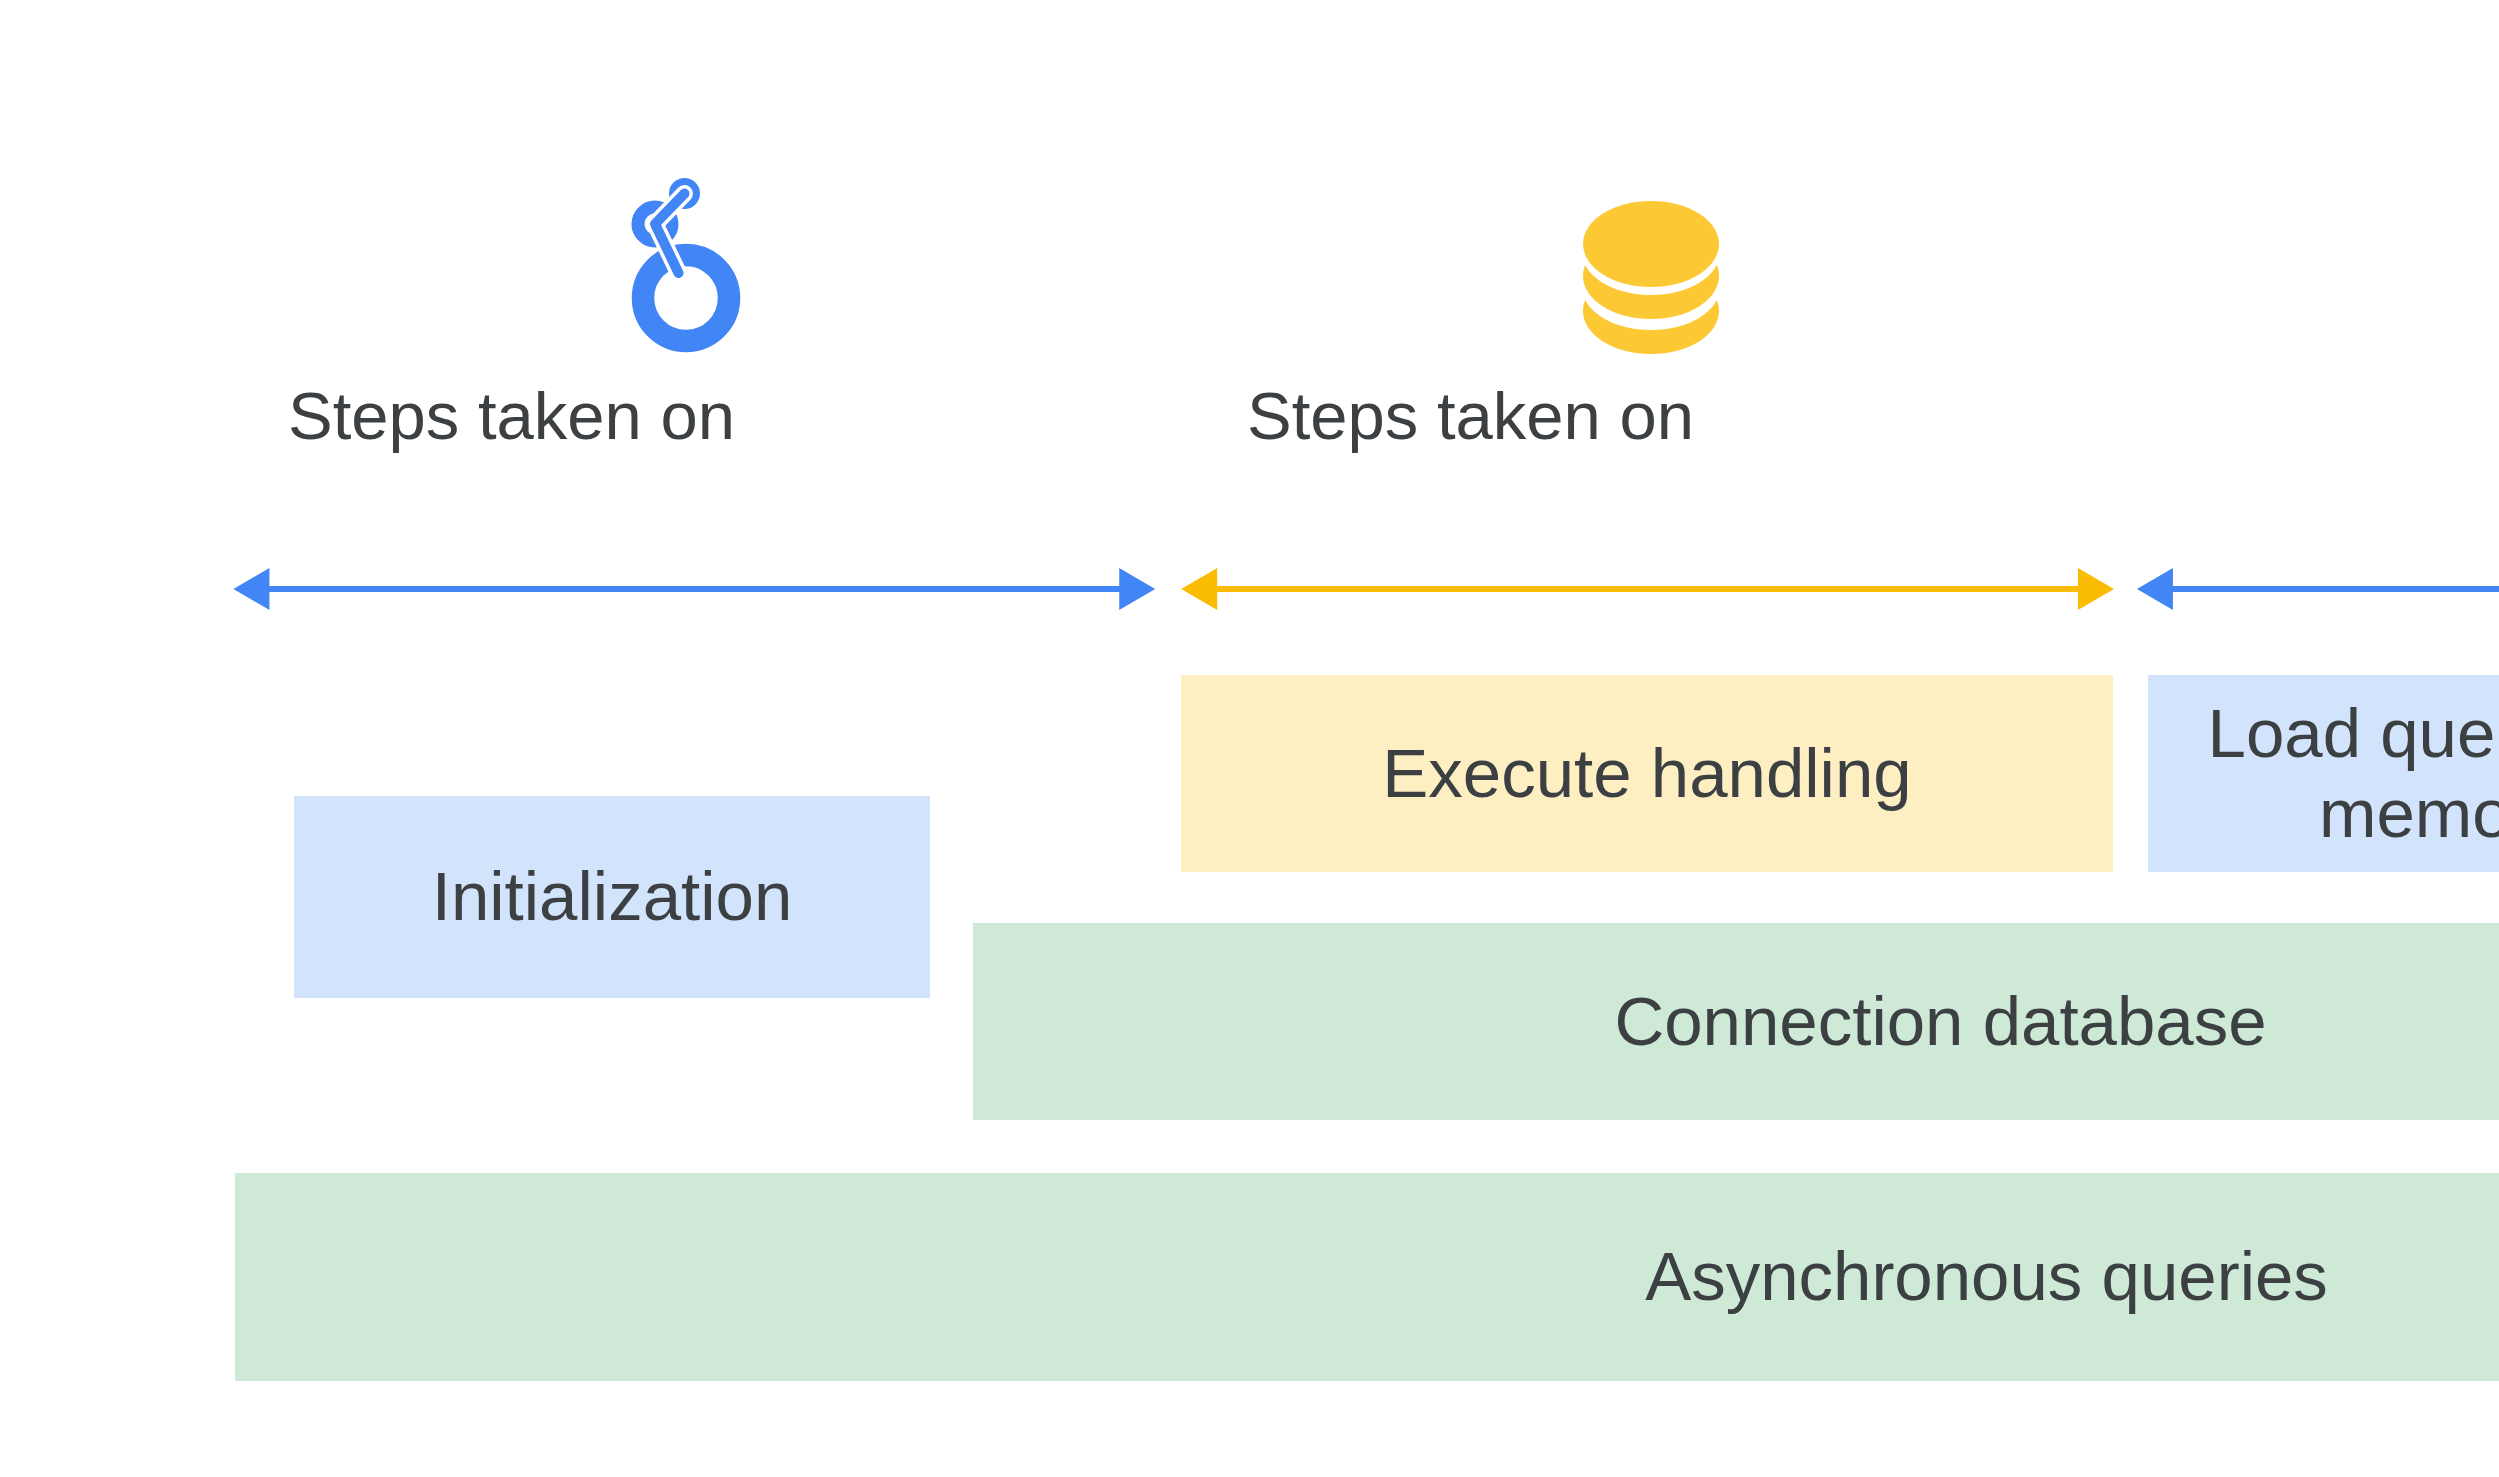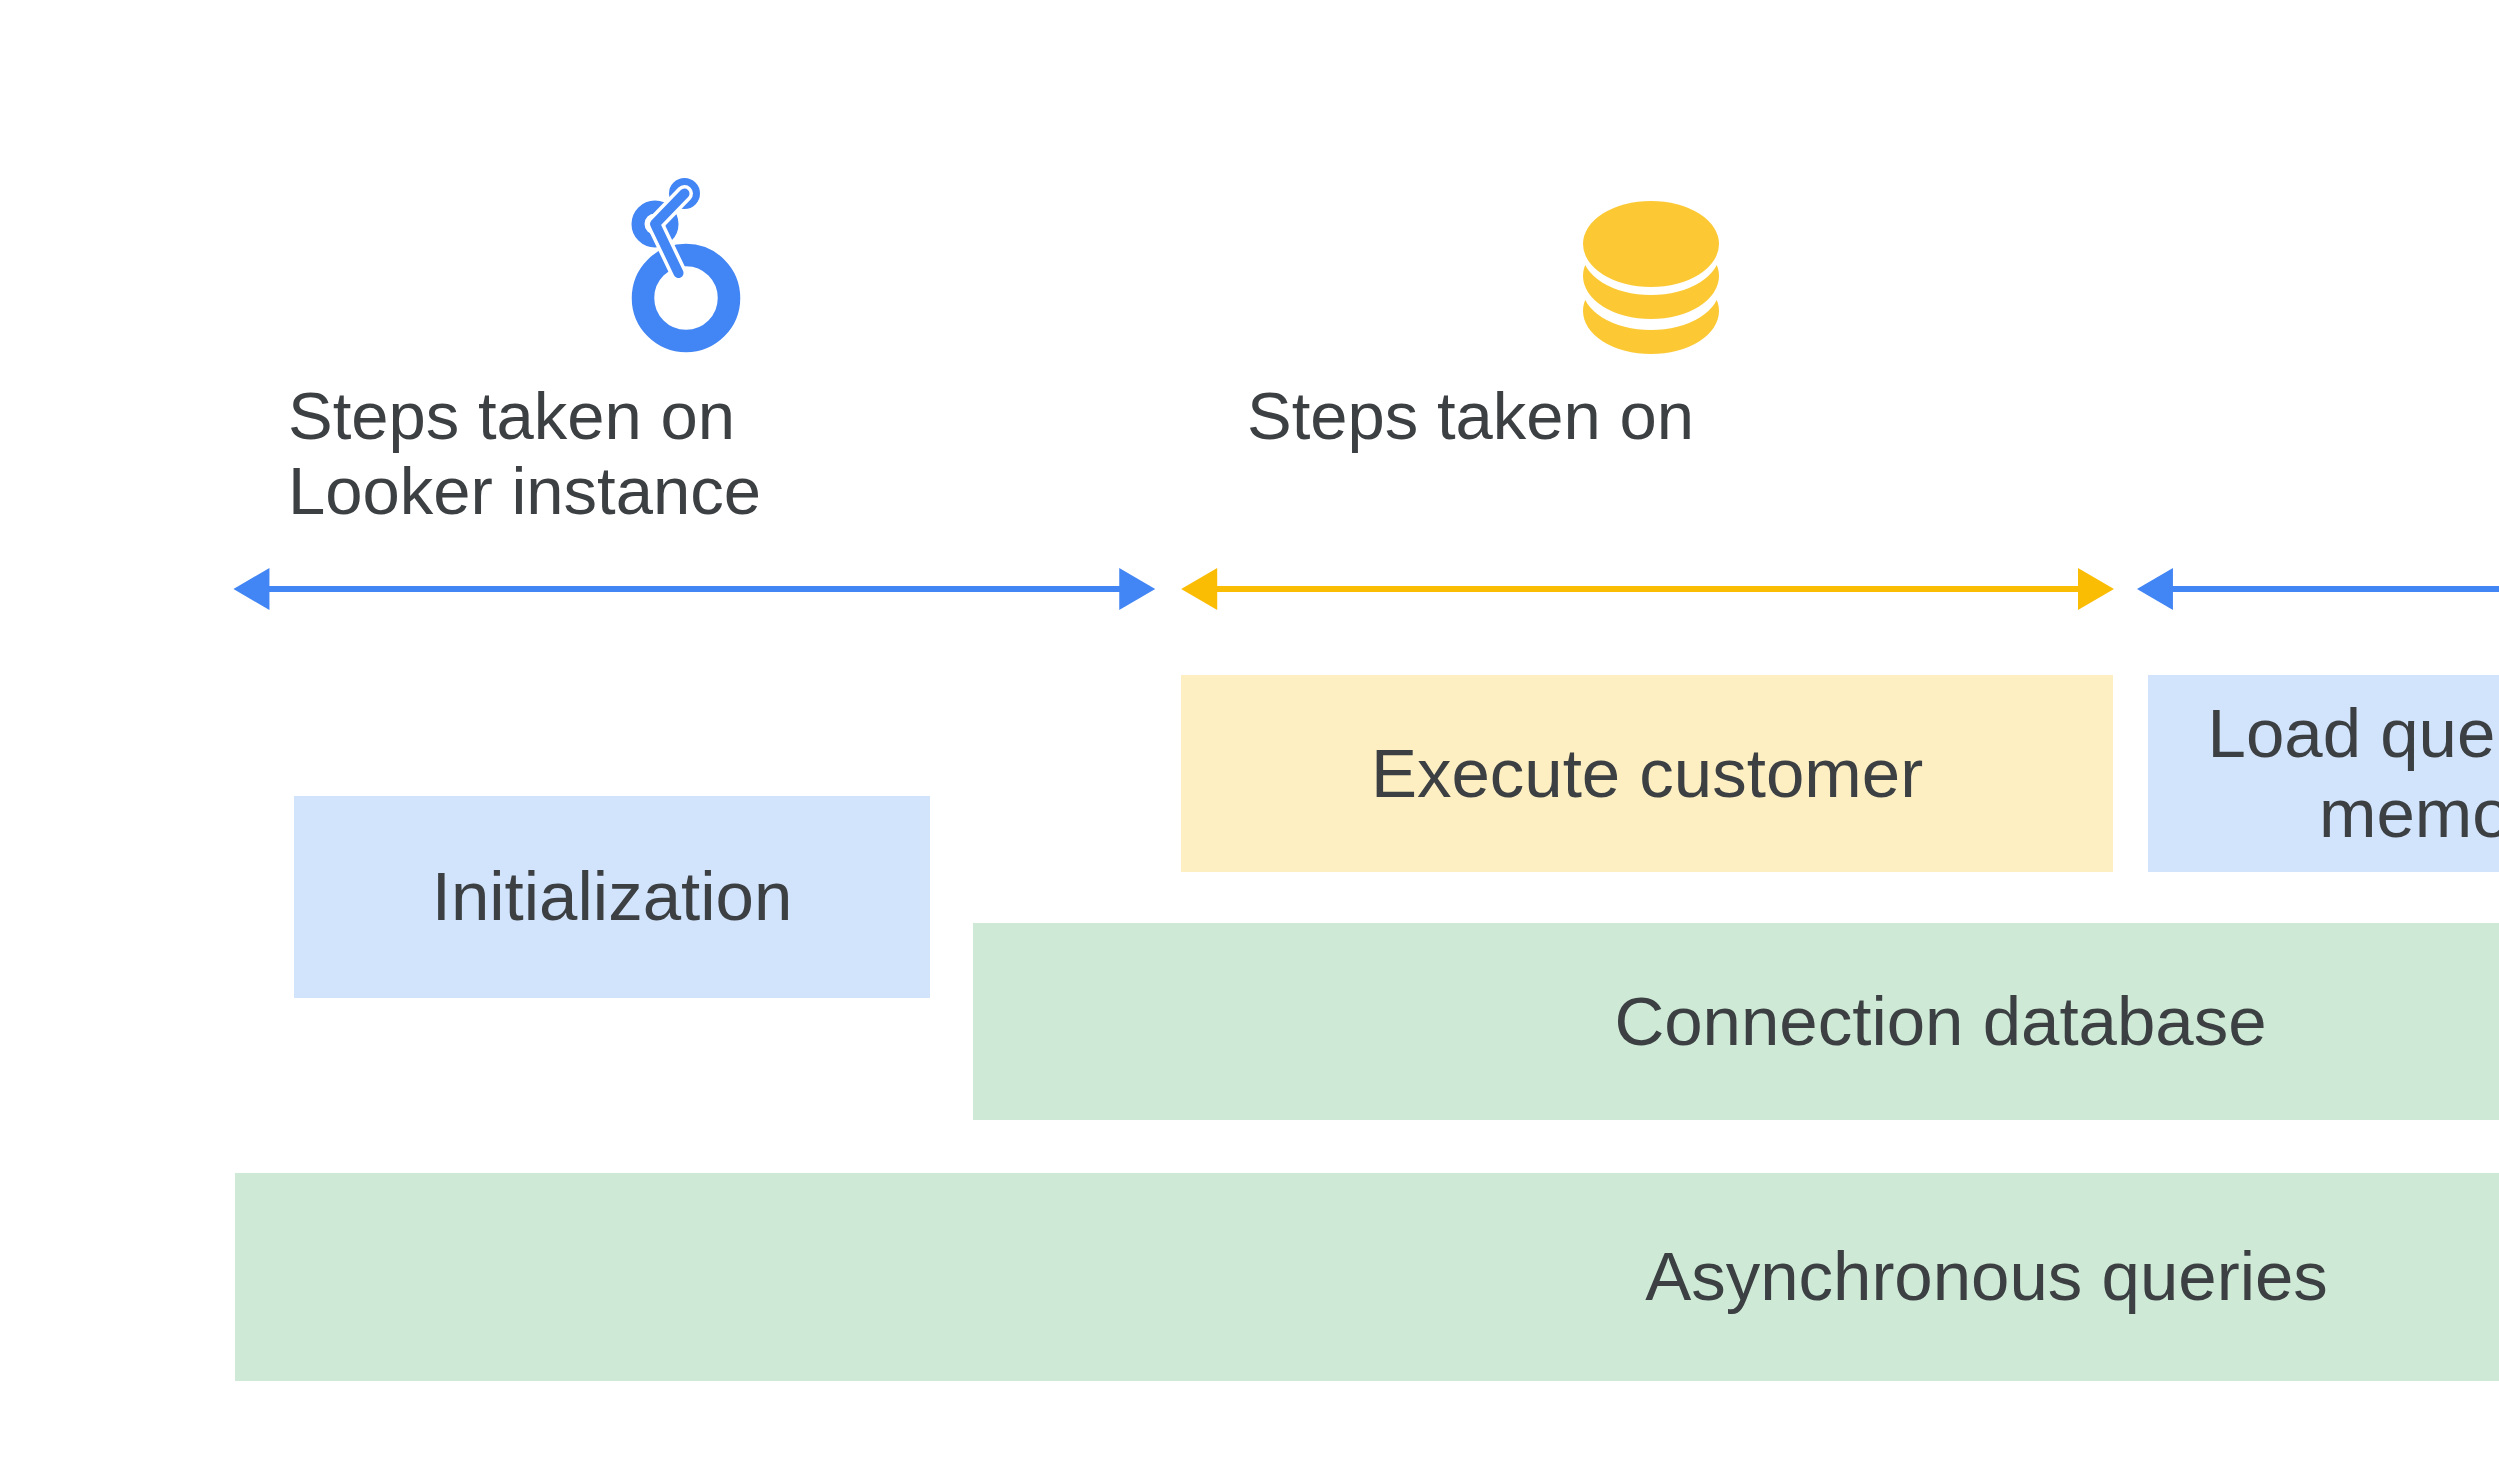--- a/index.html
+++ b/index.html
@@ -67,21 +67,20 @@
   <svg class="icon-svg db-middle" width="138" height="155" viewBox="0 0 276 310">
     <ellipse cx="138" cy="222" rx="136" ry="86" style="fill:var(--db-yellow)"></ellipse>
     <ellipse cx="138" cy="174" rx="138" ry="86" fill="#ffffff"></ellipse>
     <ellipse cx="138" cy="152" rx="136" ry="86" style="fill:var(--db-yellow)"></ellipse>
     <ellipse cx="138" cy="104" rx="138" ry="86" fill="#ffffff"></ellipse>
     <ellipse cx="138" cy="88" rx="136" ry="86" style="fill:var(--db-yellow)"></ellipse>
   </svg>
 
   <div class="caption caption-left">
     <div>Steps taken on</div>
-    <div>Looker instance</div>
   </div>
   <div class="caption caption-middle">
     <div>Steps taken on</div>
   </div>
 
   <svg class="arrows-svg" width="3999" height="50" viewBox="0 0 8000 100">
     <g>
       <rect x="527" y="44" width="1724" height="12" style="fill:var(--blue)"></rect>
       <polygon points="467,50 539,8 539,92" style="fill:var(--blue)"></polygon>
       <polygon points="2311,50 2239,8 2239,92" style="fill:var(--blue)"></polygon>
@@ -95,21 +94,21 @@
       <rect x="4335" y="44" width="3115" height="12" style="fill:var(--blue)"></rect>
       <polygon points="4275,50 4347,8 4347,92" style="fill:var(--blue)"></polygon>
       <polygon points="7510,50 7438,8 7438,92" style="fill:var(--blue)"></polygon>
     </g>
   </svg>
 
   <div class="box box-initialization">
     <div class="box-label">Initialization</div>
   </div>
   <div class="box box-execute-queries">
-    <div class="box-label">Execute customer</div>
+    <div class="box-label">Execute handling</div>
   </div>
   <div class="box box-load-queries">
     <div class="box-label">Load queries in memory</div>
   </div>
 
   <div class="box box-connection-handling">
     <div class="box-label">Connection database</div>
   </div>
   <div class="box box-async-worker">
     <div class="box-label">Asynchronous queries</div>

